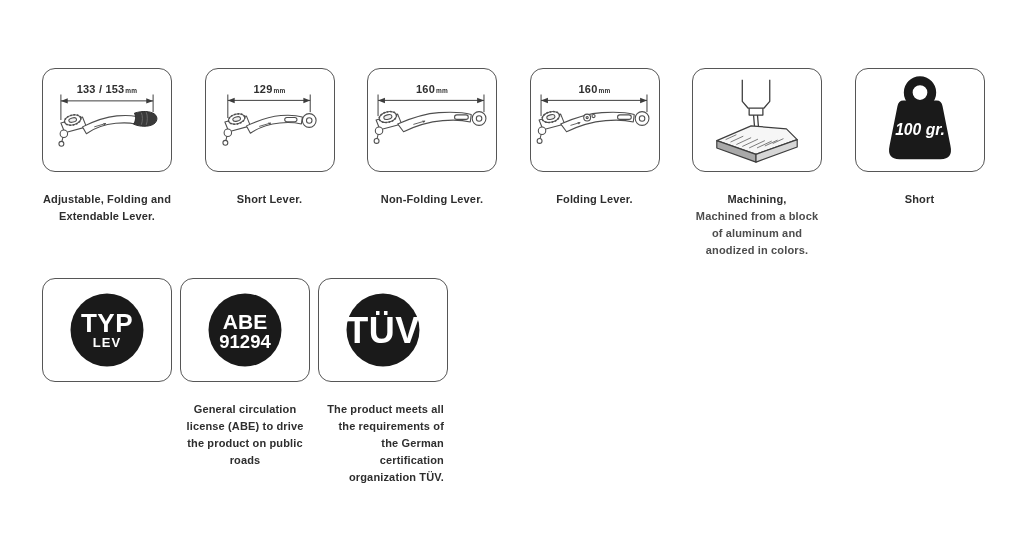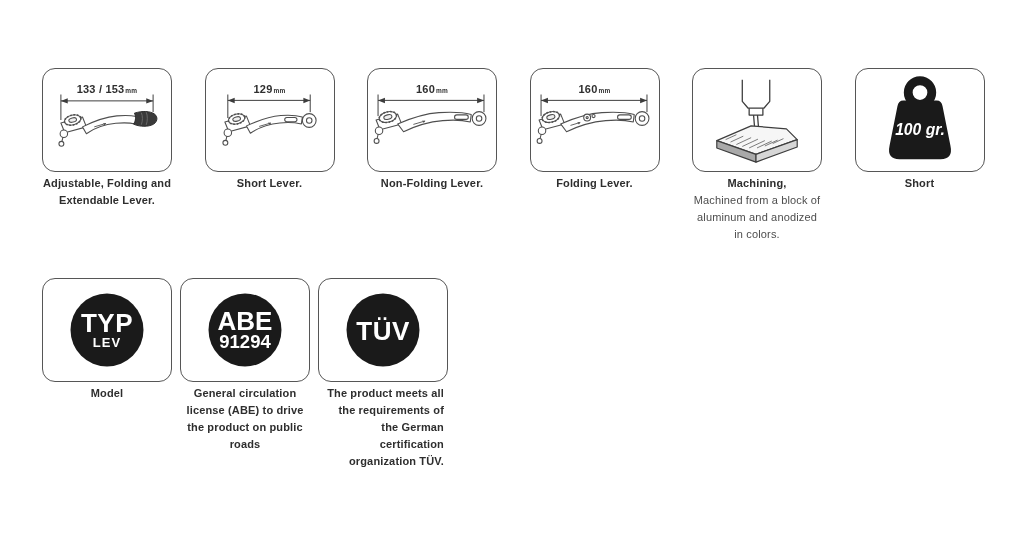--- a/index.html
+++ b/index.html
@@ -17,37 +17,37 @@
     border:1.4px solid #565656;border-radius:13px;
     position:relative;background:#ffffff;
   }
   .icon-svg{position:absolute;left:0;top:0;width:100%;height:100%;}
   .dim-label{
     position:absolute;top:14px;left:0;right:0;text-align:center;
     font-size:11px;font-weight:bold;color:#2f2f2f;letter-spacing:.2px;line-height:12px;
   }
   .dim-unit{font-size:6.5px;font-weight:bold;margin-left:1px;}
   .caption{
-    margin-top:3px;position:relative;left:50%;transform:translateX(-50%);
+    margin-top:19px;position:relative;left:50%;transform:translateX(-50%);
     width:130px;text-align:center;
     font-size:11px;font-weight:bold;line-height:17px;color:#2e2e2e;letter-spacing:.15px;
   }
   .capw-122{width:122px;text-align:right;}
-  .cap-sub{font-weight:normal;color:#4d4d4d;}
+  .cap-sub{font-weight:bold;color:#4d4d4d;}
   .circle{
     position:absolute;left:50%;top:50%;transform:translate(-50%,-50%);
     width:73px;height:73px;border-radius:50%;background:#1a1a1a;color:#ffffff;
     display:flex;flex-direction:column;align-items:center;justify-content:center;
     font-weight:bold;text-align:center;
   }
   .circle .line1{font-size:26px;line-height:24px;letter-spacing:.5px;}
   .circle .line2{font-size:13px;line-height:16px;letter-spacing:1px;}
-  .circle-abe .line1{font-size:26px;line-height:23px;letter-spacing:0;text-align:right;}
+  .circle-abe .line1{font-size:21px;line-height:23px;letter-spacing:0;text-align:right;}
   .circle-abe .line2{font-size:18.5px;line-height:18px;letter-spacing:0;}
-  .circle-tuv .line1{font-size:26px;line-height:26px;letter-spacing:.5px;}
+  .circle-tuv .line1{font-size:36px;line-height:26px;letter-spacing:.5px;}
 </style>
 </head>
 <body>
 
 <div class="row row1">
 
   <div class="cell">
     <div class="box">
       <svg class="icon-svg" viewBox="0 0 130 104">
         <g stroke="#3c3c3c" stroke-width="1" fill="none">
@@ -226,21 +226,20 @@
 
 <div class="row row2">
 
   <div class="cell">
     <div class="box">
       <div class="circle">
         <div class="line1">TYP</div>
         <div class="line2">LEV</div>
       </div>
     </div>
-    <div class="caption">Model</div>
   </div>
 
   <div class="cell">
     <div class="box">
       <div class="circle circle-abe">
         <div class="line1">ABE</div>
         <div class="line2">91294</div>
       </div>
     </div>
     <div class="caption">General circulation license (ABE) to drive the product on public roads</div>

